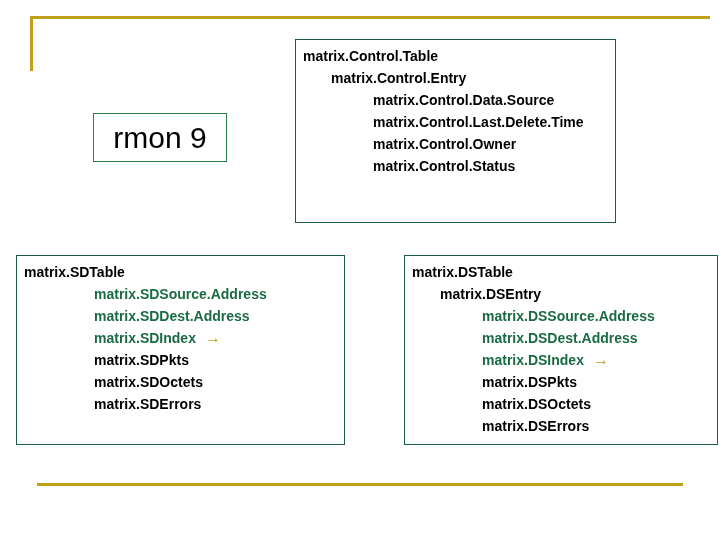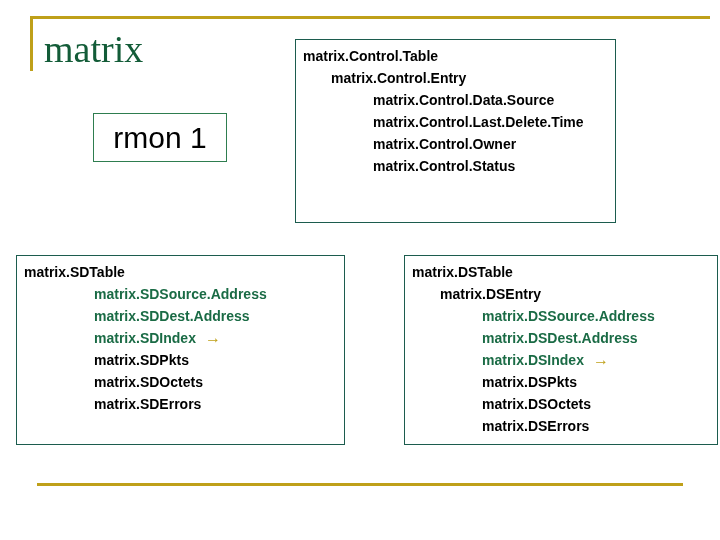--- a/index.html
+++ b/index.html
@@ -120,24 +120,23 @@
   }
 </style>
 </head>
 <body>
 
 <div id="slide">
 
   <div class="rule-top"></div>
   <div class="rule-top-stub"></div>
 
-  <div class="slide-title">matrix</div>
 
   <div class="rmon-box">
-    <span class="rmon-label">rmon 1</span>
+    <span class="rmon-label">rmon 9</span>
   </div>
 
   <div class="mib-box" id="box-control">
     <ul class="mib-list">
         <li class="mib-item lvl0"><span>matrix.Control.Table</span></li>
         <li class="mib-item lvl1"><span>matrix.Control.Entry</span></li>
         <li class="mib-item lvl2"><span>matrix.Control.Data.Source</span></li>
         <li class="mib-item lvl2"><span>matrix.Control.Last.Delete.Time</span></li>
         <li class="mib-item lvl2"><span>matrix.Control.Owner</span></li>
         <li class="mib-item lvl2"><span>matrix.Control.Status</span></li>

